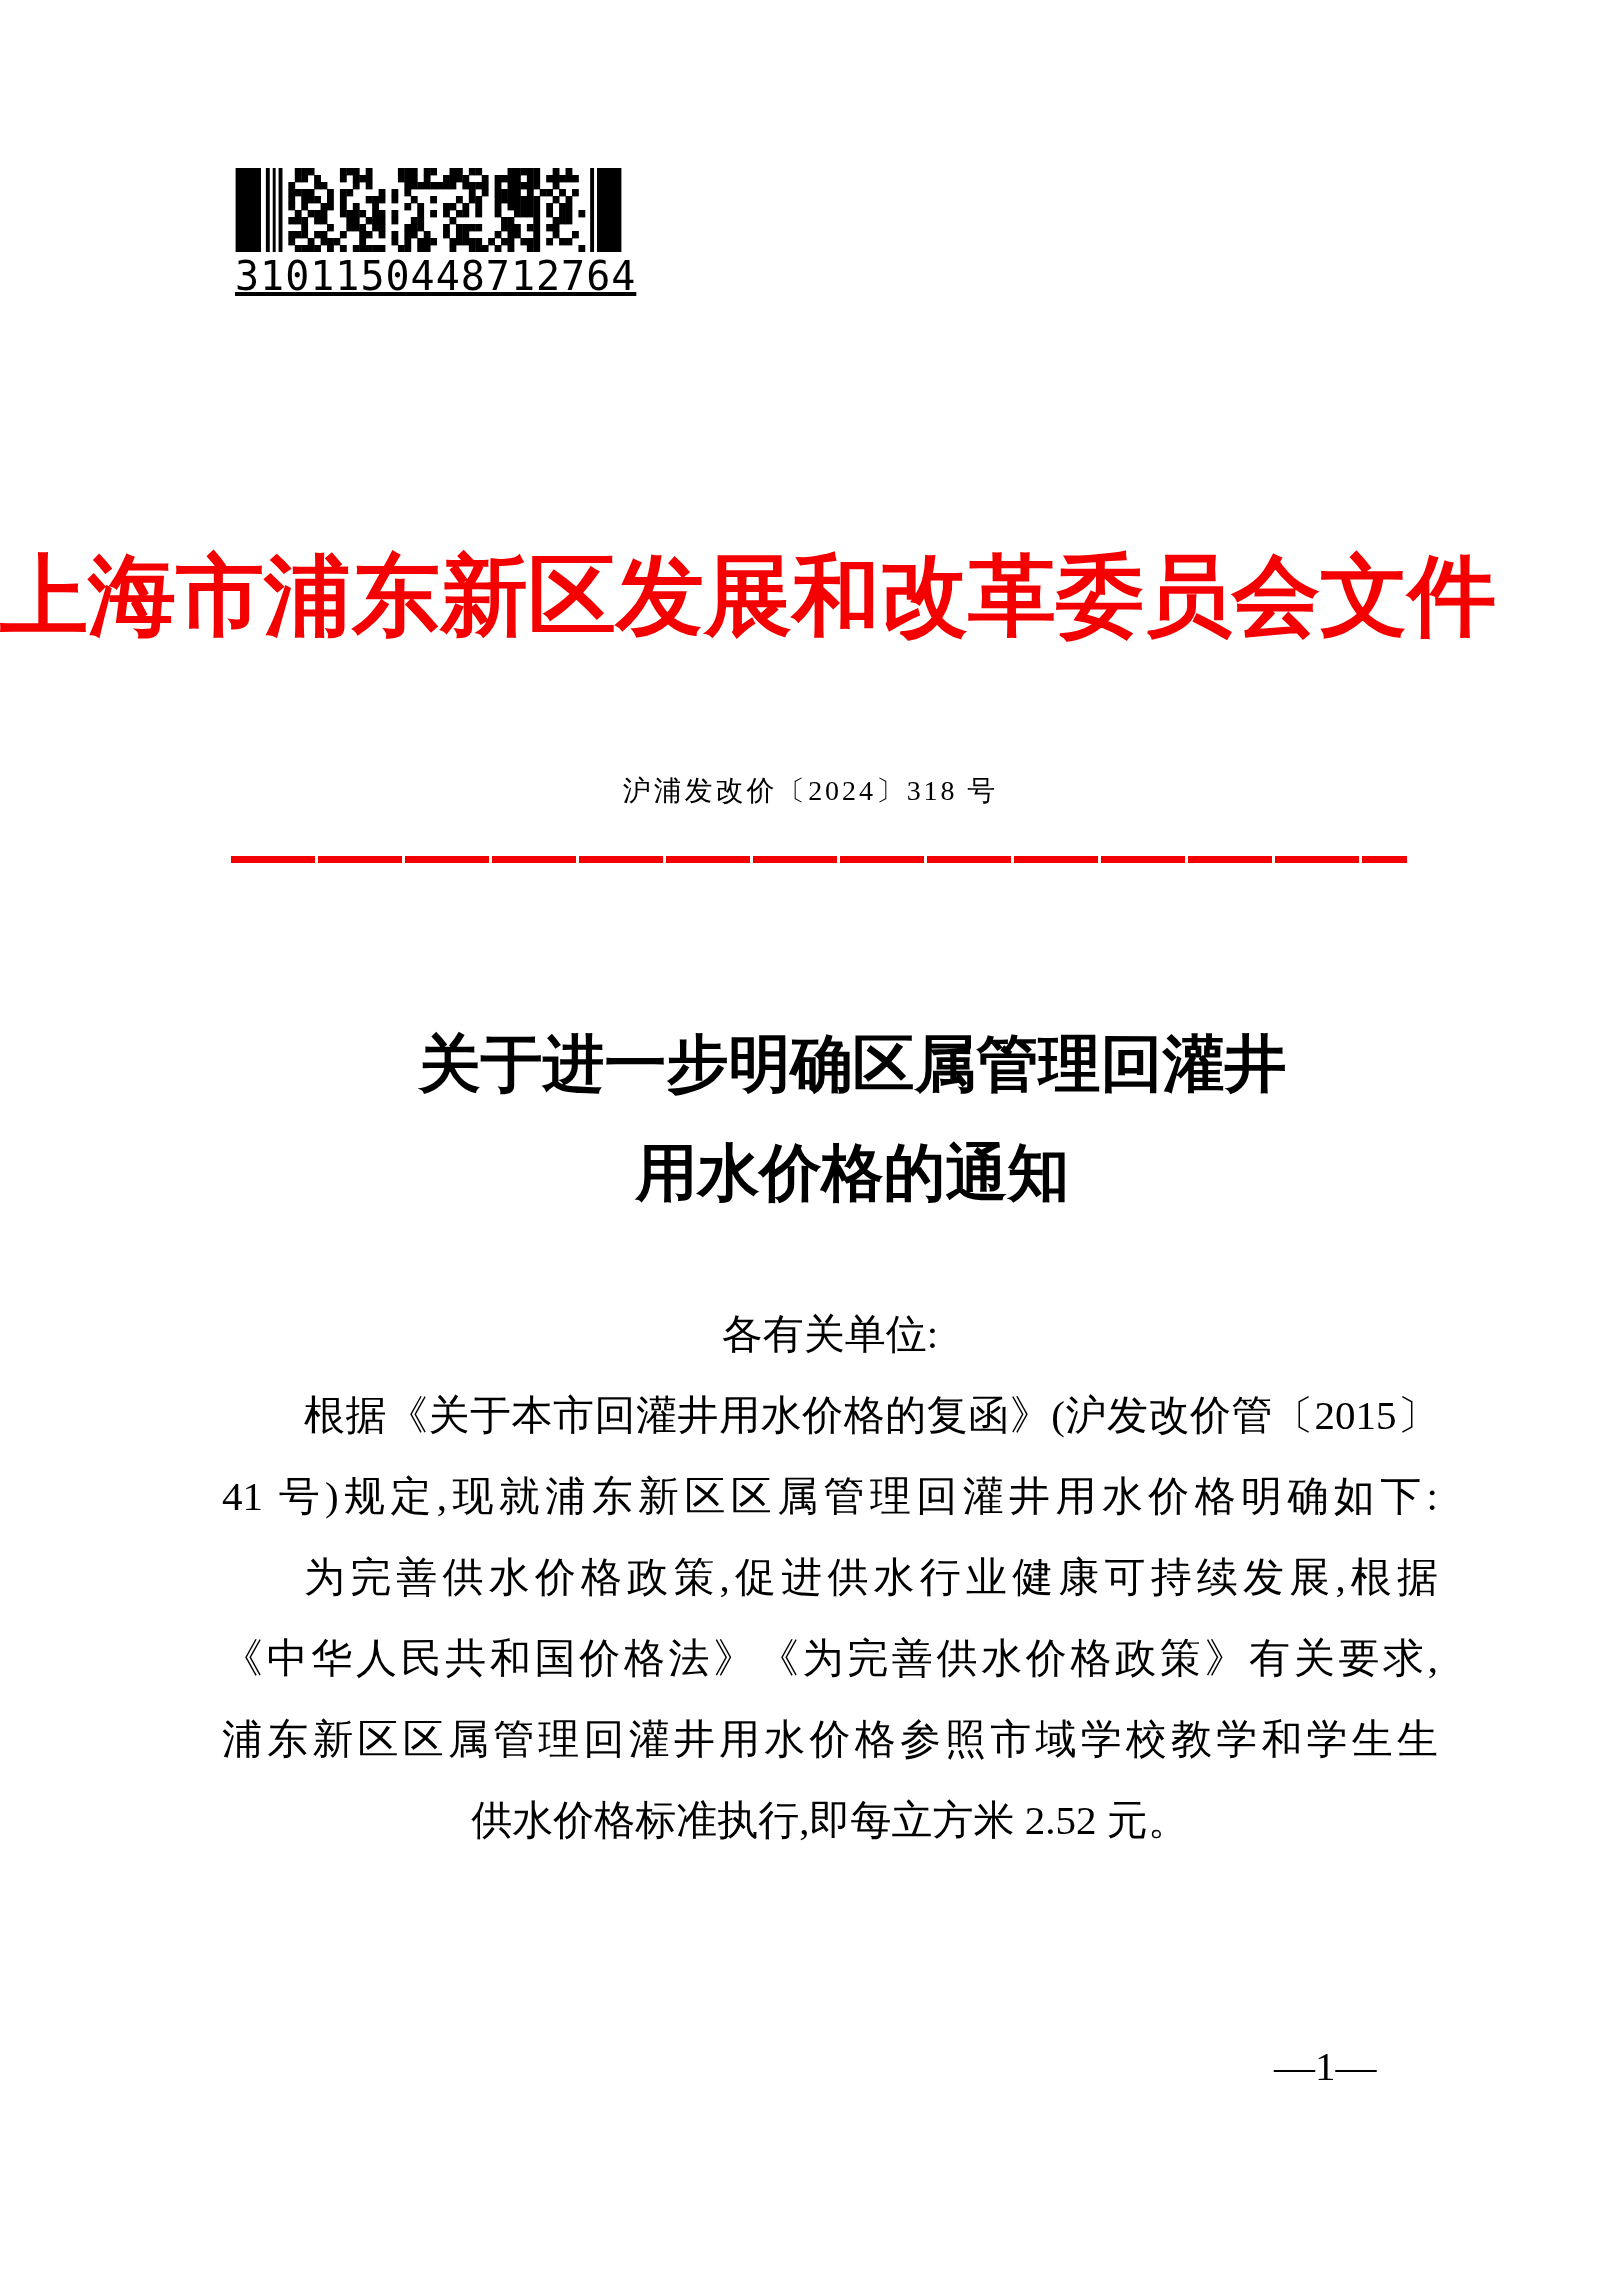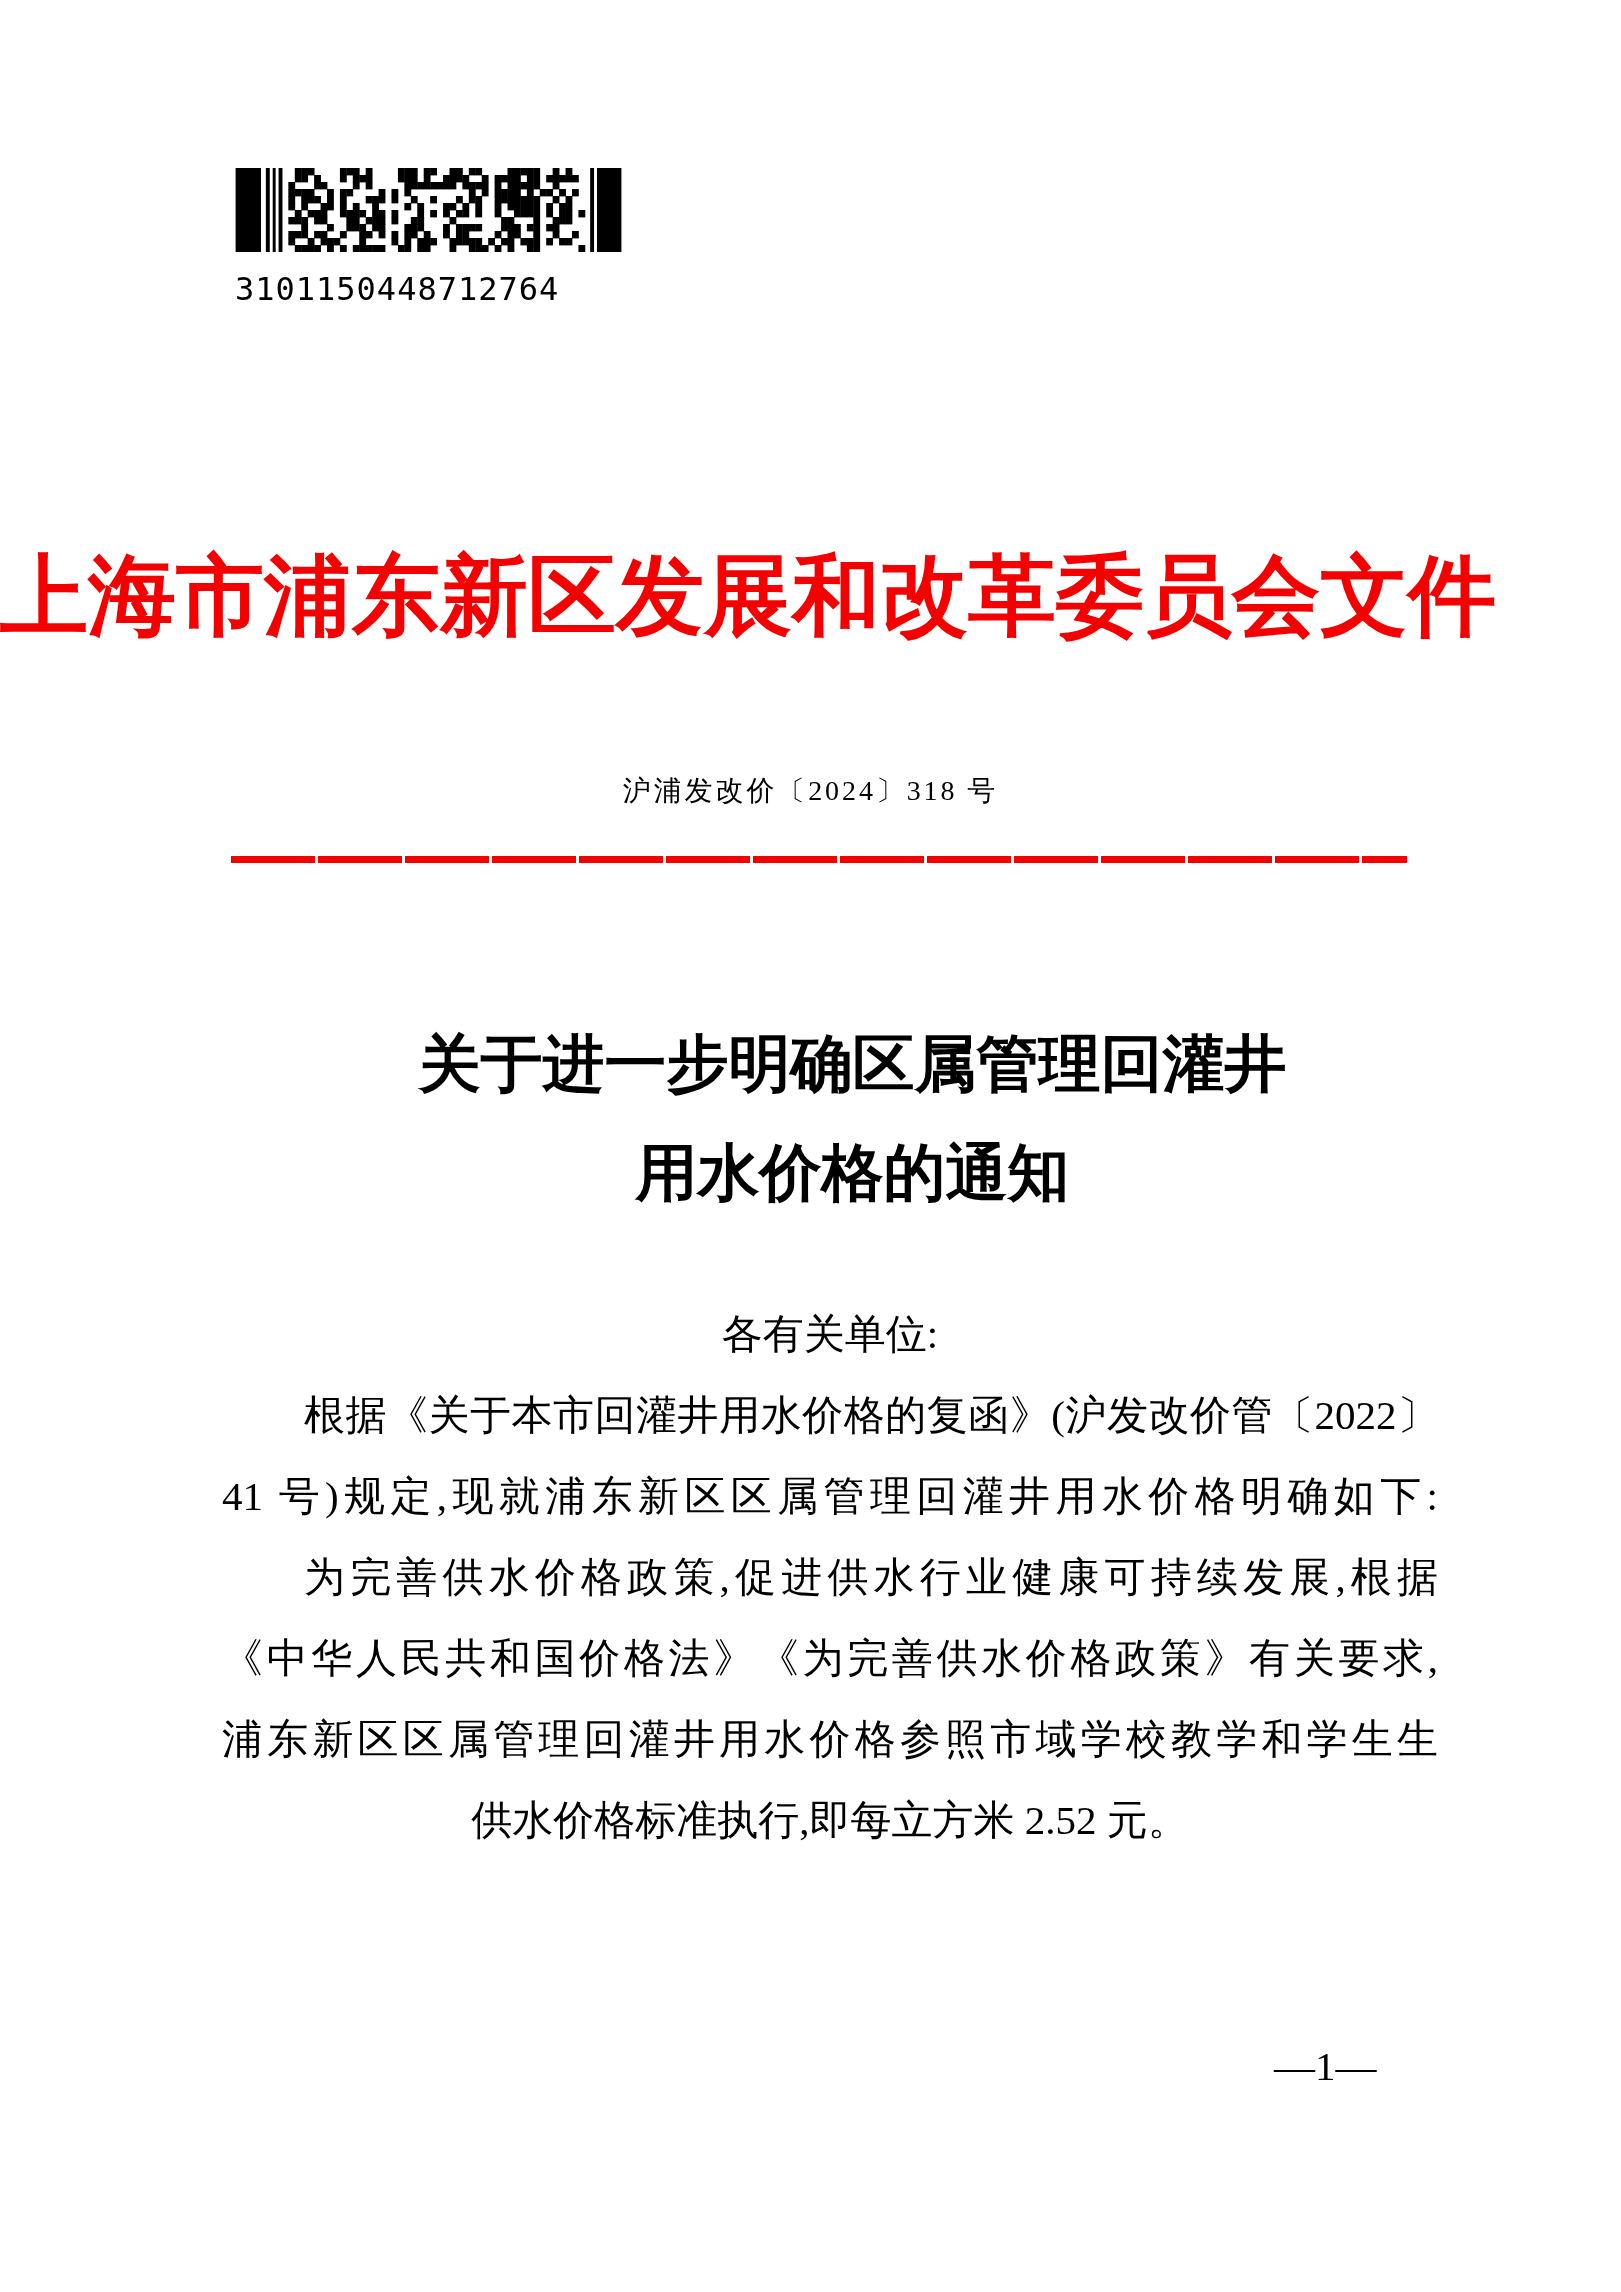--- a/index.html
+++ b/index.html
@@ -15,26 +15,27 @@
 
   
   .barcode-block {
     position: absolute;
     left: 235px;
     top: 168px;
     width: 392px;
   }
   .barcode-svg { display: block; }
   .barcode-number {
-    margin-top: 18px;
+    margin-top: 1px;
     font-family: "DejaVu Sans Mono", monospace;
-    font-size: 32px;
+    font-size: 40px;
     letter-spacing: 1px;
     color: #000;
     white-space: nowrap;
+    text-decoration: underline;
   }
 
   
   .org-header {
     position: absolute;
     left: 0;
     top: 545px;
     width: 100%;
     text-align: left;
     font-size: 88px;
@@ -427,21 +428,21 @@
 
   <div class="red-rule"></div>
 
   <div class="doc-title">
     <div>关于进一步明确区属管理回灌井</div>
     <div>用水价格的通知</div>
   </div>
 
   <div class="body-text">
       <div class="bline">各有关单位:</div>
-      <div class="bline ind fill">根据《关于本市回灌井用水价格的复函》(沪发改价管〔2022〕</div>
+      <div class="bline ind fill">根据《关于本市回灌井用水价格的复函》(沪发改价管〔2015〕</div>
       <div class="bline fill">41 号)规定,现就浦东新区区属管理回灌井用水价格明确如下:</div>
       <div class="bline ind fill">为完善供水价格政策,促进供水行业健康可持续发展,根据</div>
       <div class="bline fill">《中华人民共和国价格法》《为完善供水价格政策》有关要求,</div>
       <div class="bline fill">浦东新区区属管理回灌井用水价格参照市域学校教学和学生生</div>
       <div class="bline">供水价格标准执行,即每立方米 2.52 元。</div>
     </div>
 
   <div class="page-number">—1—</div>
 
 </div>

